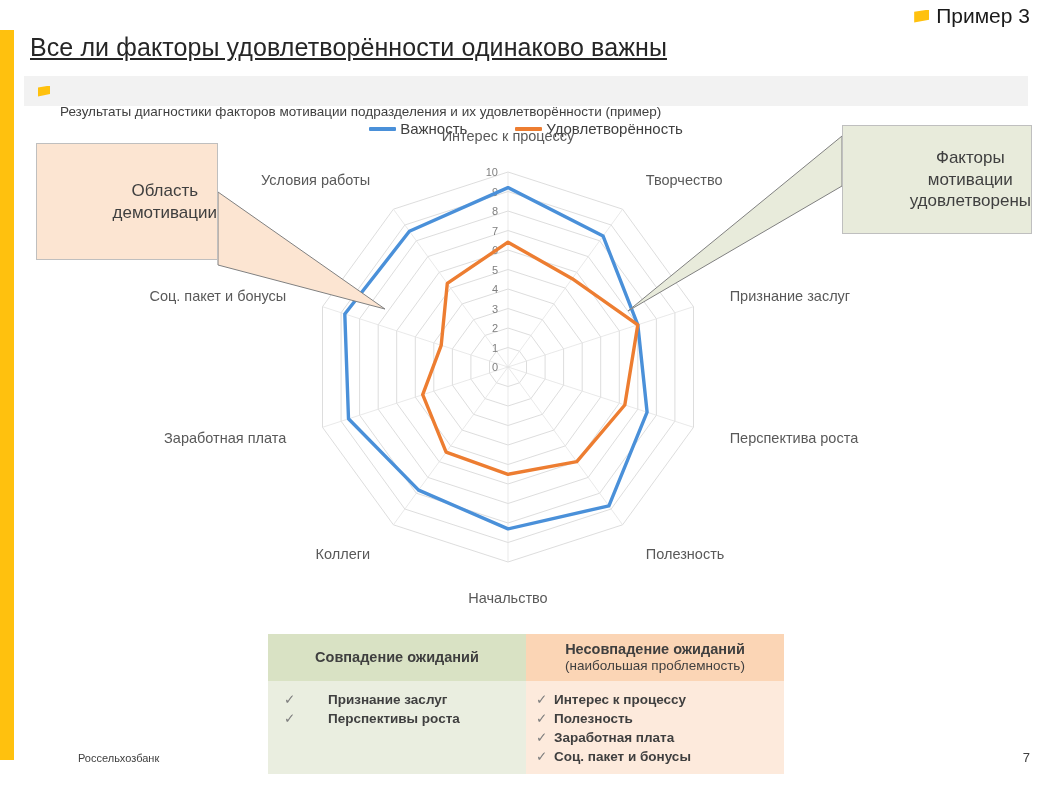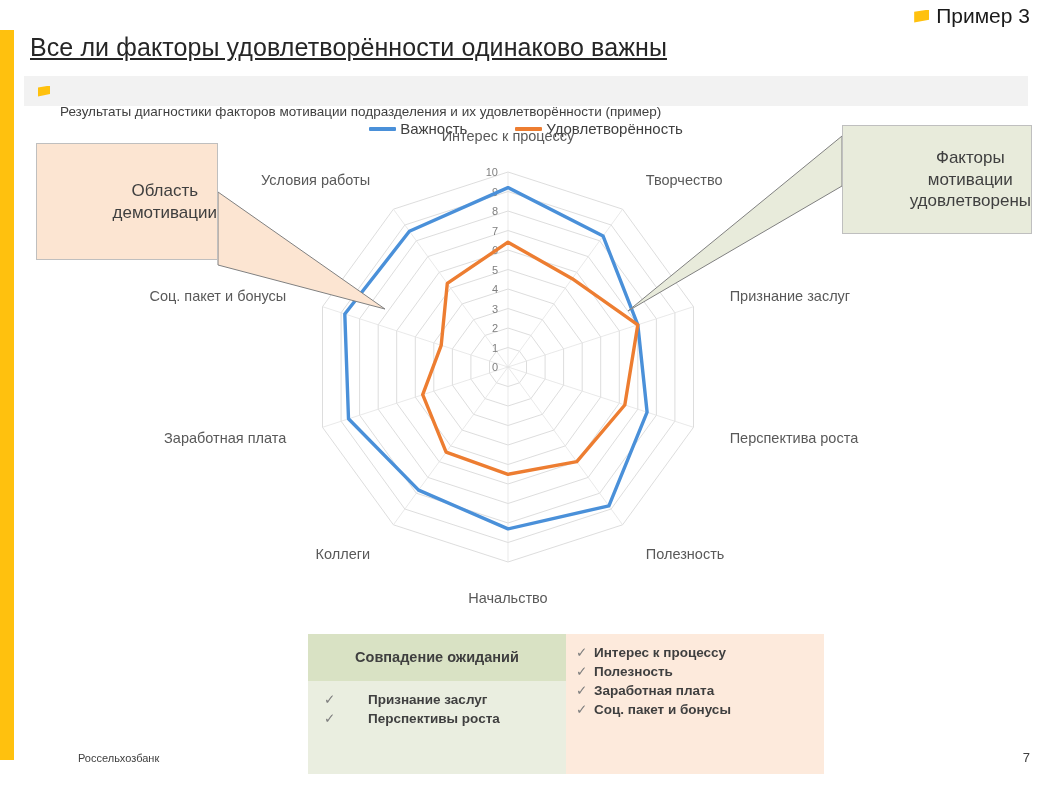--- a/index.html
+++ b/index.html
@@ -81,21 +81,20 @@
   .callout-satisfied{
     left:842px;top:125px;width:190px;height:109px;
     background:#E8EBDB;border:1px solid #BFBFBF;
   }
   .pointer-svg{position:absolute;left:0;top:0;width:1052px;height:788px;pointer-events:none;}
 
   
   .compare-table{
     position:absolute;left:268px;top:634px;width:516px;height:140px;
     display:flex;
-    margin-left:40px;
   }
   .col{flex:1;display:flex;flex-direction:column;}
   .col-left .th{background:#D9E2C4;}
   .col-left .td{background:#EAEEE0;}
   .col-right .th{background:#FBD5B5;}
   .col-right .td{background:#FDEADC;}
   .th{
     height:47px;display:flex;flex-direction:column;
     align-items:center;justify-content:center;
     font-size:14.5px;font-weight:bold;color:#3f3f3f;text-align:center;
@@ -238,20 +237,24 @@
             <span class="chk-mark">✓</span>
             <span>Признание заслуг</span>
           </div>
           <div class="chk-row">
             <span class="chk-mark">✓</span>
             <span>Перспективы роста</span>
           </div>
         </div>
     </div>
     <div class="col col-right">
+      <div class="th">
+        <span>Несовпадение ожиданий</span>
+        <span class="sub">(наибольшая проблемность)</span>
+      </div>
       <div class="td" id="col1body">
           <div class="chk-row">
             <span class="chk-mark">✓</span>
             <span>Интерес к процессу</span>
           </div>
           <div class="chk-row">
             <span class="chk-mark">✓</span>
             <span>Полезность</span>
           </div>
           <div class="chk-row">

